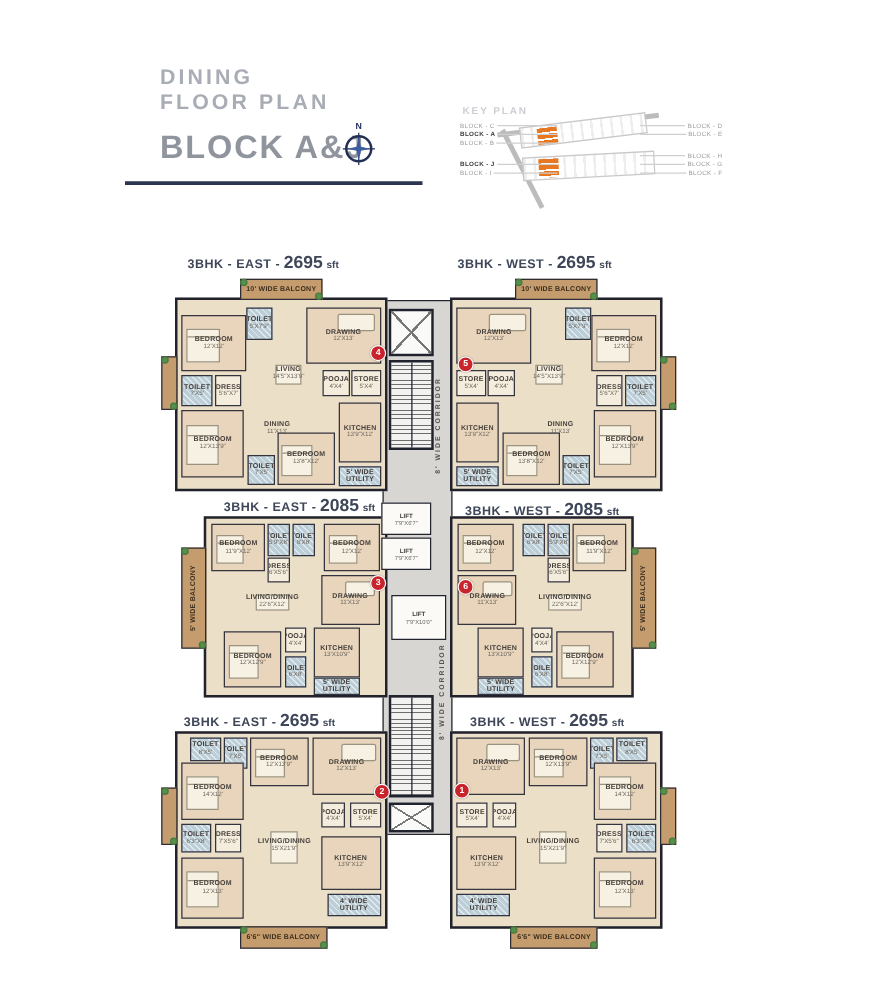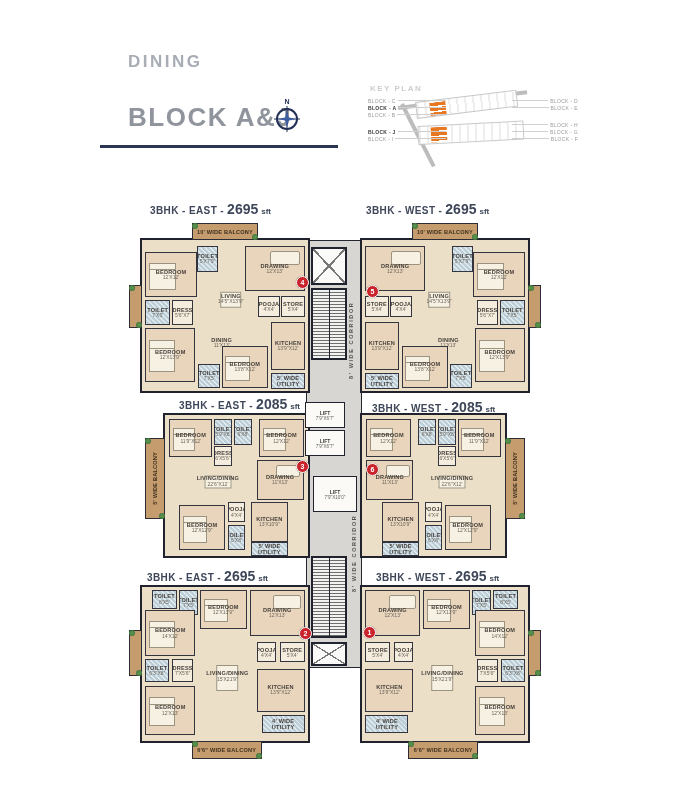--- a/index.html
+++ b/index.html
@@ -79,20 +79,21 @@
   .marker{position:absolute;width:11px;height:11px;border-radius:50%;background:#c9232b;border:1px solid #fff;
           color:#fff;font-size:7px;font-weight:bold;display:flex;align-items:center;justify-content:center;z-index:4;
           box-shadow:0 0 1px rgba(0,0,0,.5);}
 </style>
 </head>
 <body>
 
 <div class="canvas" id="plan-layer">
 
   <div class="t-line t1">DINING</div>
+  <div class="t-line t2">FLOOR PLAN</div>
   <div class="block-title">BLOCK A&amp;J</div>
   <div class="compass">
     <span class="n">N</span>
     <svg width="26" height="26" viewBox="0 0 26 26">
       <circle cx="13" cy="13" r="10" fill="none" stroke="#223055" stroke-width="2"></circle>
       <line x1="13" y1="0" x2="13" y2="26" stroke="#223055" stroke-width="1"></line>
       <line x1="0" y1="13" x2="26" y2="13" stroke="#223055" stroke-width="1"></line>
       <polygon points="13,4 15,13 13,22 11,13" fill="#3d5ea0"></polygon>
       <polygon points="4,13 13,11 22,13 13,15" fill="#3d5ea0"></polygon>
     </svg>

